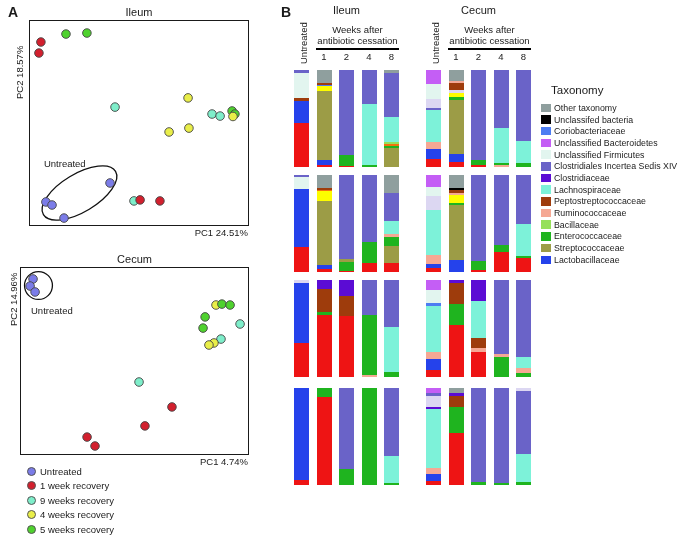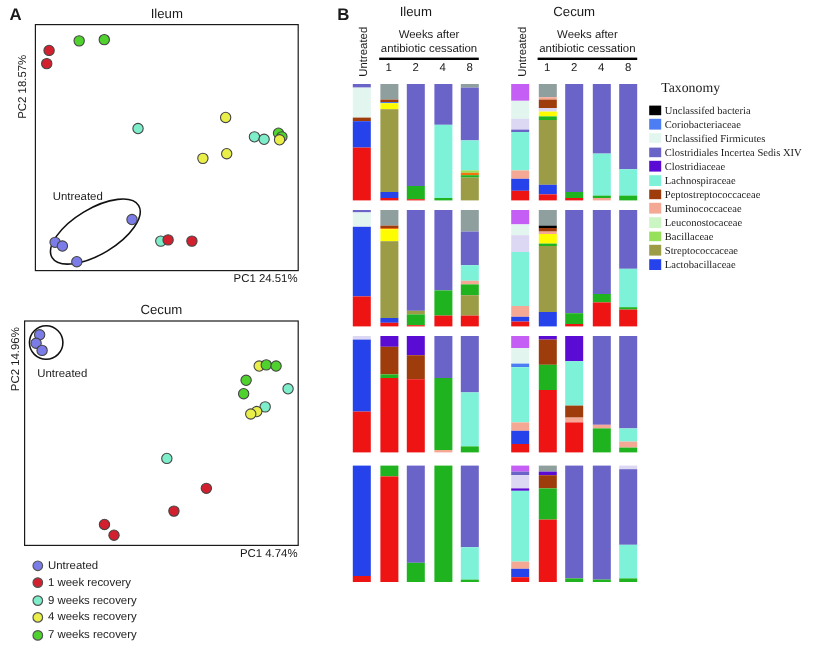--- a/index.html
+++ b/index.html
@@ -18,21 +18,21 @@
   .bg-untreated{position:absolute;left:4px;top:64px;font-size:9.5px;white-space:nowrap;
                 transform-origin:0 0;transform:rotate(-90deg);}
   .bg-weeks{position:absolute;top:24px;left:22px;width:83px;text-align:center;
             font-size:9.5px;line-height:1.2;}
   .bg-weeks div{white-space:nowrap;}
   .bg-rule{position:absolute;top:48px;left:22px;width:83px;height:2px;background:#000;}
   .wknum{position:absolute;top:51px;width:15px;text-align:center;font-size:9.5px;}
   .vbar{position:absolute;width:15px;display:flex;flex-direction:column;}
   .vseg{width:100%;}
   
-  .tax{position:absolute;left:541px;top:68px;font-family:Liberation Serif, serif;}
+  .tax{position:absolute;left:541px;top:84px;}
   .tax-title{font-size:11.5px;margin:0 0 6px 10px;}
   .tax-row{display:flex;align-items:center;height:11.7px;gap:3px;}
   .tax-sw{width:10px;height:8.5px;flex:none;}
   .tax-lb{font-size:8.8px;white-space:nowrap;}
   
   .pleg{position:absolute;left:27px;top:464px;}
   .pleg-row{display:flex;align-items:center;height:14.5px;gap:4px;}
   .pleg-dot{width:9px;height:9px;border-radius:50%;border:0.8px solid #555;flex:none;box-sizing:border-box;}
   .pleg-lb{font-size:9.5px;white-space:nowrap;}
 </style>
@@ -114,21 +114,21 @@
         <div class="pleg-row">
           <span class="pleg-dot" style="background: rgb(126, 238, 202);"></span>
           <span class="pleg-lb">9 weeks recovery</span>
         </div>
         <div class="pleg-row">
           <span class="pleg-dot" style="background: rgb(233, 238, 73);"></span>
           <span class="pleg-lb">4 weeks recovery</span>
         </div>
         <div class="pleg-row">
           <span class="pleg-dot" style="background: rgb(79, 210, 46);"></span>
-          <span class="pleg-lb">7 weeks recovery</span>
+          <span class="pleg-lb">5 weeks recovery</span>
         </div>
       </div>
   </div>
 
   <div class="bargroup" id="bars0" style="left:294px;">
     <div class="bg-title">Ileum</div>
     <div class="bg-untreated">Untreated</div>
     <div class="bg-weeks">
       <div>Weeks after</div>
       <div>antibiotic cessation</div>
@@ -403,28 +403,36 @@
         <div class="vseg" style="height: 65%; background: rgb(106, 99, 200);"></div>
         <div class="vseg" style="height: 29%; background: rgb(125, 242, 217);"></div>
         <div class="vseg" style="height: 3%; background: rgb(31, 180, 31);"></div>
       </div>
     </div>
 
   <div class="tax">
     <div class="tax-title">Taxonomy</div>
     <div id="tax-items">
         <div class="tax-row">
+          <span class="tax-sw" style="background: rgb(143, 159, 158);"></span>
+          <span class="tax-lb">Other taxonomy</span>
+        </div>
+        <div class="tax-row">
           <span class="tax-sw" style="background: rgb(0, 0, 0);"></span>
           <span class="tax-lb">Unclassifed bacteria</span>
         </div>
         <div class="tax-row">
           <span class="tax-sw" style="background: rgb(77, 125, 242);"></span>
           <span class="tax-lb">Coriobacteriaceae</span>
         </div>
         <div class="tax-row">
+          <span class="tax-sw" style="background: rgb(196, 94, 245);"></span>
+          <span class="tax-lb">Unclassified Bacteroidetes</span>
+        </div>
+        <div class="tax-row">
           <span class="tax-sw" style="background: rgb(226, 245, 239);"></span>
           <span class="tax-lb">Unclassified Firmicutes</span>
         </div>
         <div class="tax-row">
           <span class="tax-sw" style="background: rgb(106, 99, 200);"></span>
           <span class="tax-lb">Clostridiales Incertea Sedis XIV</span>
         </div>
         <div class="tax-row">
           <span class="tax-sw" style="background: rgb(91, 12, 212);"></span>
           <span class="tax-lb">Clostridiaceae</span>
@@ -435,28 +443,28 @@
         </div>
         <div class="tax-row">
           <span class="tax-sw" style="background: rgb(158, 60, 12);"></span>
           <span class="tax-lb">Peptostreptococcaceae</span>
         </div>
         <div class="tax-row">
           <span class="tax-sw" style="background: rgb(245, 168, 148);"></span>
           <span class="tax-lb">Ruminococcaceae</span>
         </div>
         <div class="tax-row">
-          <span class="tax-sw" style="background: rgb(204, 245, 196);"></span>
-          <span class="tax-lb">Leuconostocaceae</span>
-        </div>
-        <div class="tax-row">
           <span class="tax-sw" style="background: rgb(150, 224, 90);"></span>
           <span class="tax-lb">Bacillaceae</span>
         </div>
         <div class="tax-row">
+          <span class="tax-sw" style="background: rgb(31, 180, 31);"></span>
+          <span class="tax-lb">Enterococcaceae</span>
+        </div>
+        <div class="tax-row">
           <span class="tax-sw" style="background: rgb(156, 156, 70);"></span>
           <span class="tax-lb">Streptococcaceae</span>
         </div>
         <div class="tax-row">
           <span class="tax-sw" style="background: rgb(37, 66, 235);"></span>
           <span class="tax-lb">Lactobacillaceae</span>
         </div>
       </div>
   </div>
 

